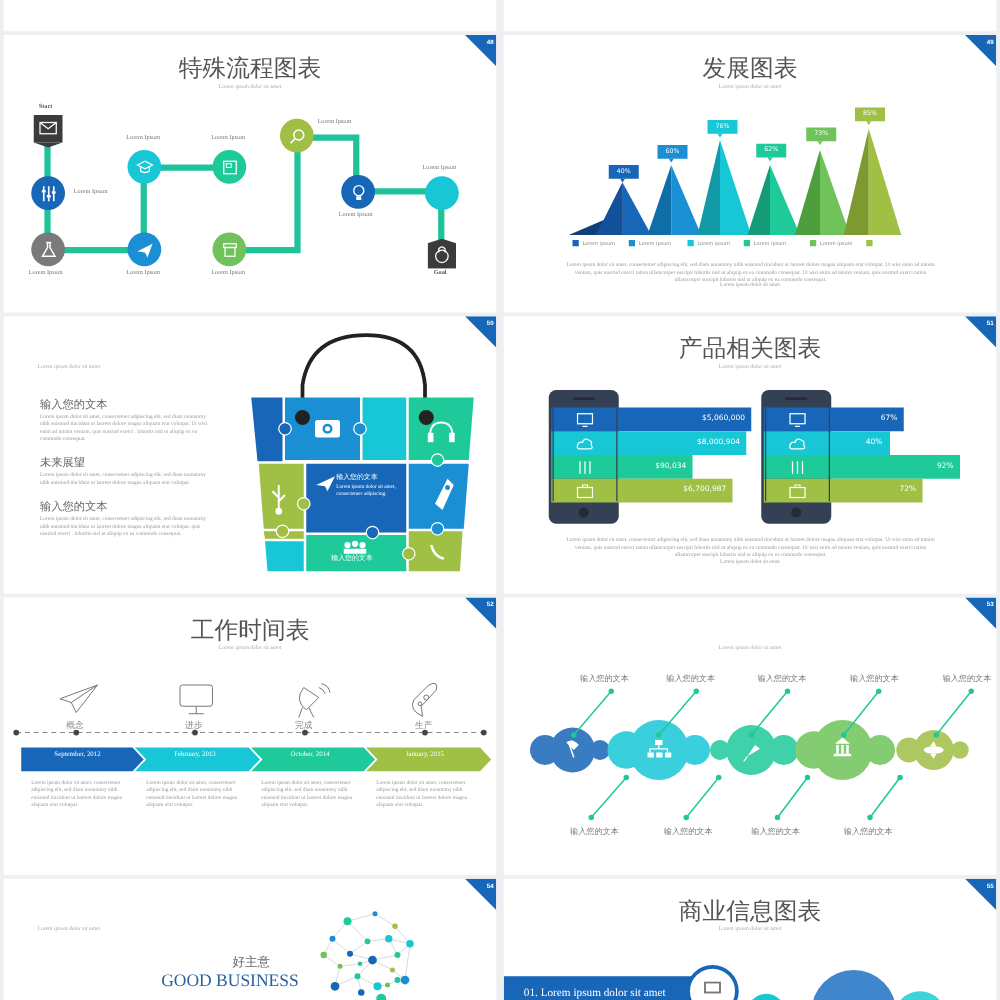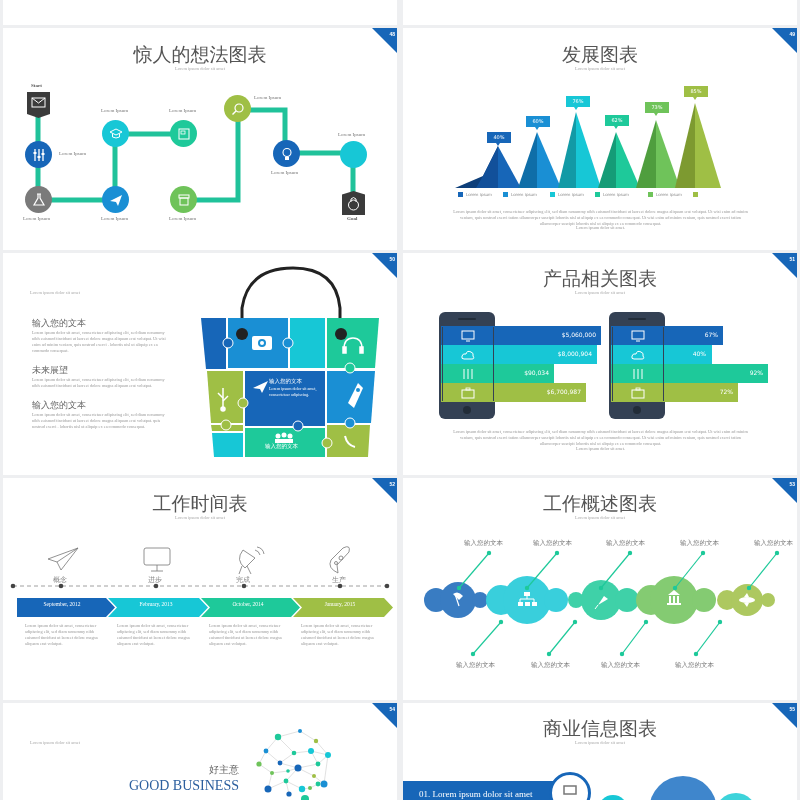--- a/index.html
+++ b/index.html
@@ -22,21 +22,21 @@
 <body>
 
 <div class="grid">
 
   <div class="slide" style="left:3px;top:0;width:394px;height:25px"></div>
   <div class="slide" style="left:403px;top:0;width:394px;height:25px"></div>
 
   <div class="slide" style="left:3px;top:28px;width:394px;height:222px">
     <div class="corner"></div>
     <div class="corner-num">48</div>
-    <div class="title center" style="top:14px">惊人的想法图表</div>
+    <div class="title center" style="top:14px">特殊流程图表</div>
     <div class="sub center" style="top:38px">Lorem ipsum dolor sit amet</div>
 
     <svg class="abs" style="left:0;top:0" width="394" height="222">
       <g stroke="#20c29a" stroke-width="5" fill="none" stroke-linecap="square">
         <path d="M35 90 V172 H112 V106 H178"></path>
         <path d="M180 172 H235 V82 H282 V125 H350 V170"></path>
       </g>
     </svg>
 
     <div class="lbl" style="left:28px;top:55px;font-weight:bold;color:#555">Start</div>
@@ -405,21 +405,20 @@
 
     <div class="abs lorem-small" style="left:22px;top:145px;width:78px">Lorem ipsum dolor sit amet, consectetuer adipiscing elit, sed diam nonummy nibh euismod tincidunt ut laoreet dolore magna aliquam erat volutpat.</div>
     <div class="abs lorem-small" style="left:114px;top:145px;width:78px">Lorem ipsum dolor sit amet, consectetuer adipiscing elit, sed diam nonummy nibh euismod tincidunt ut laoreet dolore magna aliquam erat volutpat.</div>
     <div class="abs lorem-small" style="left:206px;top:145px;width:78px">Lorem ipsum dolor sit amet, consectetuer adipiscing elit, sed diam nonummy nibh euismod tincidunt ut laoreet dolore magna aliquam erat volutpat.</div>
     <div class="abs lorem-small" style="left:298px;top:145px;width:78px">Lorem ipsum dolor sit amet, consectetuer adipiscing elit, sed diam nonummy nibh euismod tincidunt ut laoreet dolore magna aliquam erat volutpat.</div>
   </div>
 
   <div class="slide" style="left:403px;top:478px;width:394px;height:222px">
     <div class="corner"></div>
     <div class="corner-num">53</div>
-    <div class="title center" style="top:13px">工作概述图表</div>
     <div class="sub center" style="top:37px">Lorem ipsum dolor sit amet</div>
 
     <svg class="abs" style="left:0;top:0" width="394" height="222">
       <g opacity="0.85">
         <circle cx="33" cy="122" r="12" fill="#1766b8"></circle>
         <circle cx="55" cy="122" r="18" fill="#1766b8"></circle>
         <circle cx="77" cy="122" r="8" fill="#1766b8"></circle>
         <circle cx="98" cy="122" r="15" fill="#17c7d6"></circle>
         <circle cx="124" cy="122" r="24" fill="#17c7d6"></circle>
         <circle cx="153" cy="122" r="12" fill="#17c7d6"></circle>
@@ -499,21 +498,21 @@
     <div class="cn-lbl" style="left:53px;top:183px">输入您的文本</div>
     <div class="cn-lbl" style="left:128px;top:183px">输入您的文本</div>
     <div class="cn-lbl" style="left:198px;top:183px">输入您的文本</div>
     <div class="cn-lbl" style="left:272px;top:183px">输入您的文本</div>
   </div>
 
   <div class="slide" style="left:3px;top:703px;width:394px;height:97px">
     <div class="corner"></div>
     <div class="corner-num">54</div>
     <div class="sub" style="left:27px;top:37px">Lorem ipsum dolor sit amet</div>
-    <div class="abs" style="left:160px;top:60px;width:76px;text-align:right;font-size:10px;color:#666">好主意</div>
+    <div class="abs" style="left:160px;top:60px;width:76px;text-align:center;font-size:10px;color:#666">好主意</div>
     <div class="abs" style="left:100px;top:75px;width:136px;text-align:right;font-family:'Liberation Serif',serif;font-size:14px;color:#2c5f9e">GOOD BUSINESS</div>
 
     <svg class="abs" style="left:245px;top:18px" width="100" height="80">
       <g stroke="#ccc" stroke-width="0.6">
         <line x1="30" y1="16" x2="52" y2="10"></line>
           <line x1="52" y1="10" x2="68" y2="20"></line>
           <line x1="30" y1="16" x2="18" y2="30"></line>
         <line x1="18" y1="30" x2="11" y2="43"></line>
           <line x1="30" y1="16" x2="46" y2="32"></line>
           <line x1="46" y1="32" x2="63" y2="30"></line>

